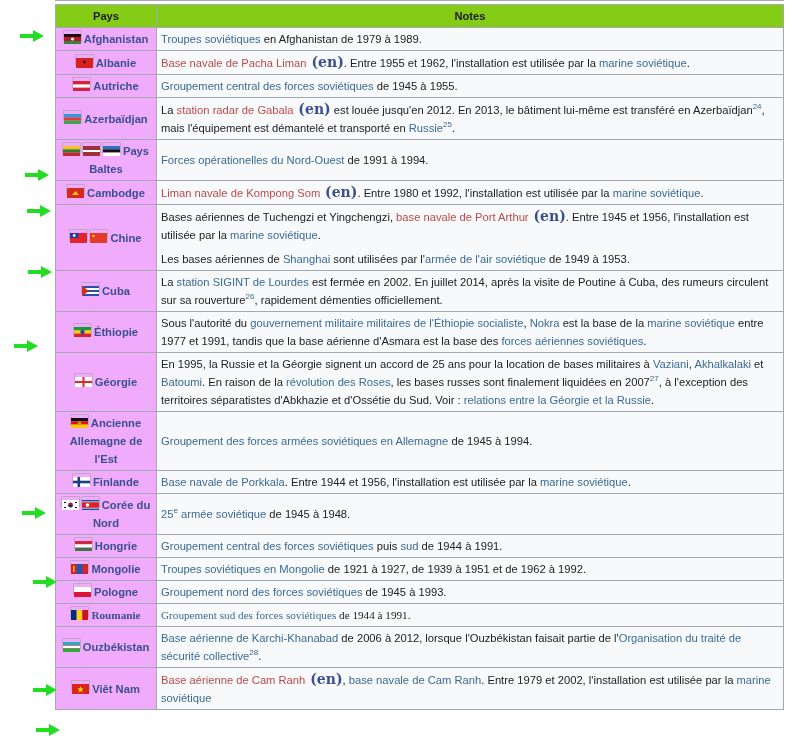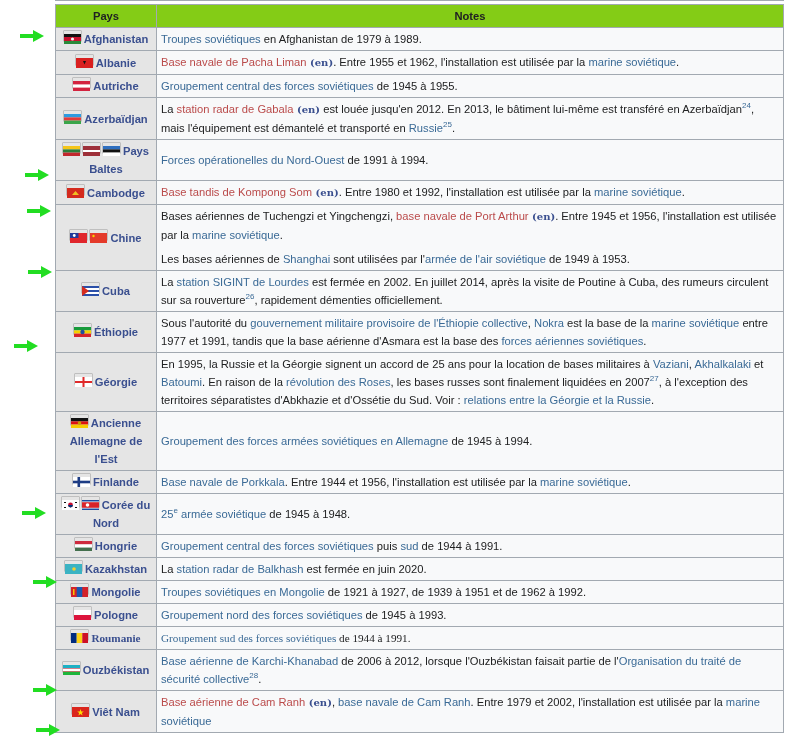--- a/index.html
+++ b/index.html
@@ -1,26 +1,26 @@
 <!DOCTYPE html>
 <html><head>
 <meta charset="utf-8">
 <style>
   html,body{margin:0;padding:0;background:#ffffff;}
   body{width:790px;height:750px;overflow:hidden;position:relative;font-family:"Liberation Sans",sans-serif;font-size:11.2px;color:#202122;}
   .topline{position:absolute;left:55px;top:0;width:729px;height:1px;background:#a2a9b1;}
   table.wikitable{position:absolute;left:55px;top:4px;width:729px;border-collapse:collapse;background:#f8f9fa;table-layout:fixed;}
   table.wikitable th, table.wikitable td{border:1px solid #a2a9b1;padding:2px 4px;vertical-align:middle;line-height:18px;}
   table.wikitable th{background:#84cc16;font-weight:bold;text-align:center;height:17px;}
-  td.country{background:#e5e5e5;text-align:center;font-weight:bold;color:#3a4f8f;width:92px;}
+  td.country{background:#f0abfc;text-align:center;font-weight:bold;color:#3a4f8f;width:92px;}
   td.notes{text-align:left;}
   col.c1{width:101px;}
   a.lnk{color:#3a6a96;text-decoration:none;}
   a.red{color:#ba4a4a;text-decoration:none;text-align:center;}
-  .en{font-family:"DejaVu Serif",serif;font-size:10px;font-weight:bold;color:#3a4f8f;}
+  .en{font-family:"DejaVu Serif",serif;font-size:14px;font-weight:bold;color:#3a4f8f;}
   sup{font-size:8px;line-height:0;color:#3a6a96;}
   .flag{display:inline-block;width:17px;height:10px;vertical-align:-1px;margin-right:3px;box-shadow:0 0 0 0.5px #999;}
   .arrow{position:absolute;width:26px;height:12px;}
   .arrow svg{display:block;}
   p.para{margin:0 0 6px 0;}
   p.para:last-child{margin-bottom:0;}
 </style>
 </head>
 <body>
 
@@ -93,21 +93,21 @@
         <td class="notes">
           <p class="para"><a class="lnk">Forces opérationelles du Nord-Ouest</a><span> de 1991 à 1994.</span></p>
         </td>
       </tr>
       <tr style="height: 21px;">
         <td class="country"><span class="flag"><svg width="17" height="10" viewBox="0 0 17 10">
               <rect width="17" height="10" fill="#d42a1e"></rect>
               <path d="M5 7 L8.5 3 L12 7 Z" fill="#f0c020"></path>
             </svg></span><a style="color: rgb(58, 79, 143);">Cambodge</a></td>
         <td class="notes">
-          <p class="para"><a class="red">Base tandis de Kompong Som</a><span class="en"> (en)</span><span>. Entre 1980 et 1992, l'installation est utilisée par la </span><a class="lnk">marine soviétique</a><span>.</span></p>
+          <p class="para"><a class="red">Liman navale de Kompong Som</a><span class="en"> (en)</span><span>. Entre 1980 et 1992, l'installation est utilisée par la </span><a class="lnk">marine soviétique</a><span>.</span></p>
         </td>
       </tr>
       <tr style="height: 65px;">
         <td class="country"><span class="flag"><svg width="17" height="10" viewBox="0 0 17 10">
               <rect width="17" height="10" fill="#e0262c"></rect>
               <rect width="8.5" height="5" fill="#213a9b"></rect>
               <circle cx="4.25" cy="2.5" r="1.4" fill="#fff"></circle>
             </svg></span><span class="flag"><svg width="17" height="10" viewBox="0 0 17 10">
               <rect width="17" height="10" fill="#e43a2a"></rect>
               <circle cx="3.5" cy="3" r="1.2" fill="#f6d200"></circle>
@@ -129,21 +129,21 @@
         </td>
       </tr>
       <tr style="height: 39px; border-radius: 18px;">
         <td class="country"><span class="flag"><svg width="17" height="10" viewBox="0 0 17 10">
               <rect width="17" height="3.4" fill="#179a3a"></rect>
               <rect y="3.4" width="17" height="3.2" fill="#f5d100"></rect>
               <rect y="6.6" width="17" height="3.4" fill="#d8232a"></rect>
               <circle cx="8.5" cy="5" r="2.2" fill="#1f4ea0"></circle>
             </svg></span><a style="color: rgb(58, 79, 143);">Éthiopie</a></td>
         <td class="notes">
-          <p class="para"><span>Sous l'autorité du </span><a class="lnk">gouvernement militaire provisoire de l'Éthiopie collective</a><span>, </span><a class="lnk">Nokra</a><span> est la base de la </span><a class="lnk">marine soviétique</a><span> entre 1977 et 1991, tandis que la base aérienne d'Asmara est la base des </span><a class="lnk">forces aériennes soviétiques</a><span>.</span></p>
+          <p class="para"><span>Sous l'autorité du </span><a class="lnk">gouvernement militaire militaires de l'Éthiopie socialiste</a><span>, </span><a class="lnk">Nokra</a><span> est la base de la </span><a class="lnk">marine soviétique</a><span> entre 1977 et 1991, tandis que la base aérienne d'Asmara est la base des </span><a class="lnk">forces aériennes soviétiques</a><span>.</span></p>
         </td>
       </tr>
       <tr style="height: 56px;">
         <td class="country"><span class="flag"><svg width="17" height="10" viewBox="0 0 17 10">
               <rect width="17" height="10" fill="#fff"></rect>
               <rect x="7.5" width="2" height="10" fill="#e02a2a"></rect>
               <rect y="4" width="17" height="2" fill="#e02a2a"></rect>
             </svg></span><a style="color: rgb(58, 79, 143);">Géorgie</a></td>
         <td class="notes">
           <p class="para"><span>En 1995, la Russie et la Géorgie signent un accord de 25 ans pour la location de bases militaires à </span><a class="lnk">Vaziani</a><span>, </span><a class="lnk">Akhalkalaki</a><span> et </span><a class="lnk">Batoumi</a><span>. En raison de la </span><a class="lnk">révolution des Roses</a><span>, les bases russes sont finalement liquidées en 2007</span><sup>27</sup><span>, à l'exception des territoires séparatistes d'Abkhazie et d'Ossétie du Sud. Voir : </span><a class="lnk">relations entre la Géorgie et la Russie</a><span>.</span></p>
@@ -192,29 +192,20 @@
       <tr style="height: 20px;">
         <td class="country"><span class="flag"><svg width="17" height="10" viewBox="0 0 17 10">
               <rect width="17" height="3.4" fill="#cd2a3e"></rect>
               <rect y="3.4" width="17" height="3.2" fill="#fff"></rect>
               <rect y="6.6" width="17" height="3.4" fill="#436f4d"></rect>
             </svg></span><a style="color: rgb(58, 79, 143);">Hongrie</a></td>
         <td class="notes">
           <p class="para"><a class="lnk">Groupement central des forces soviétiques</a><span> puis </span><a class="lnk">sud</a><span> de 1944 à 1991.</span></p>
         </td>
       </tr>
-      <tr style="height: 21px;">
-        <td class="country"><span class="flag"><svg width="17" height="10" viewBox="0 0 17 10">
-              <rect width="17" height="10" fill="#3bb3c3"></rect>
-              <circle cx="9" cy="5" r="1.8" fill="#f3d02e"></circle>
-            </svg></span><a style="color: rgb(58, 79, 143);">Kazakhstan</a></td>
-        <td class="notes">
-          <p class="para"><span>La </span><a class="lnk">station radar de Balkhash</a><span> est fermée en juin 2020.</span></p>
-        </td>
-      </tr>
       <tr style="height: 20px;">
         <td class="country"><span class="flag"><svg width="17" height="10" viewBox="0 0 17 10">
               <rect width="17" height="10" fill="#1a57b0"></rect>
               <rect width="5.7" height="10" fill="#d3222a"></rect>
               <rect x="11.3" width="5.7" height="10" fill="#d3222a"></rect>
               <rect x="2" y="2" width="1.5" height="6" fill="#f5c400"></rect>
             </svg></span><a style="color: rgb(58, 79, 143);">Mongolie</a></td>
         <td class="notes">
           <p class="para"><a class="lnk">Troupes soviétiques en Mongolie</a><span> de 1921 à 1927, de 1939 à 1951 et de 1962 à 1992.</span></p>
         </td>

